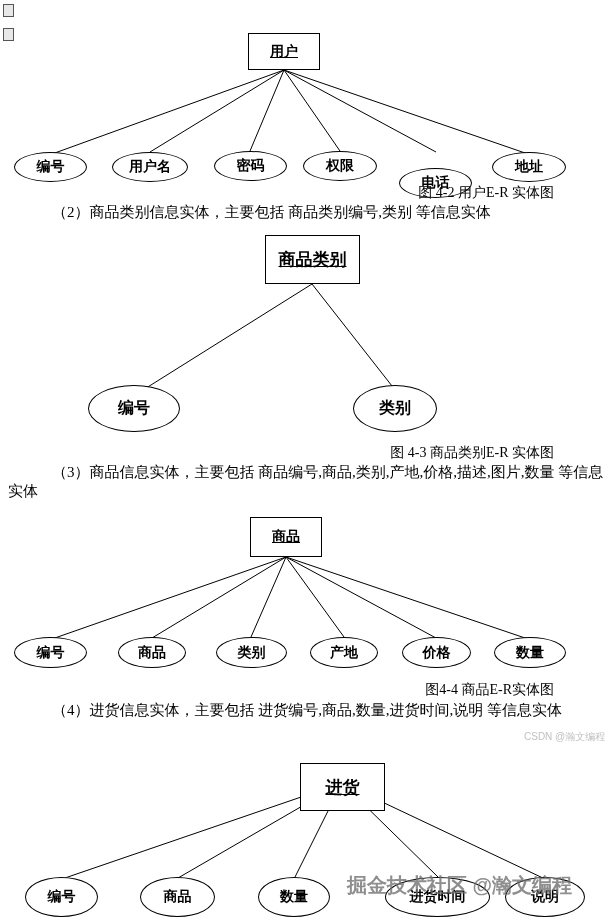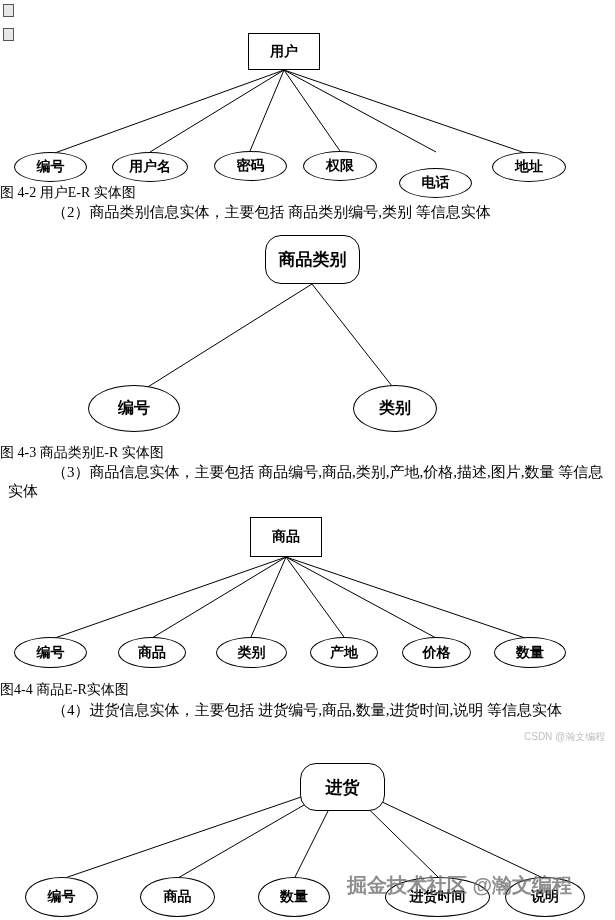--- a/index.html
+++ b/index.html
@@ -17,27 +17,27 @@
     position:absolute;
     z-index:2;
     background:#ffffff;
     border:1px solid #000;
     display:flex;align-items:center;justify-content:center;
     font-weight:bold;
     font-size:14px;
     box-sizing:border-box;
     white-space:nowrap;
   }
-  .entity{border-radius:0;}
+  .entity{border-radius:0;text-decoration:underline;}
   .attr{border-radius:50%;font-family:Liberation Serif, serif;}
-  .entity-lg{font-size:17px;border-radius:16px;}
+  .entity-lg{font-size:17px;}
   .attr-lg{font-size:16px;}
   .caption{
     position:absolute;left:0;width:554px;
-    text-align:left;
+    text-align:right;
     font-size:14px;z-index:3;
   }
   .para{
     position:absolute;left:8px;right:8px;
     font-size:15px;line-height:19px;
     text-indent:44px;
     z-index:3;
     margin:0;
   }
   .anchor-marker{

